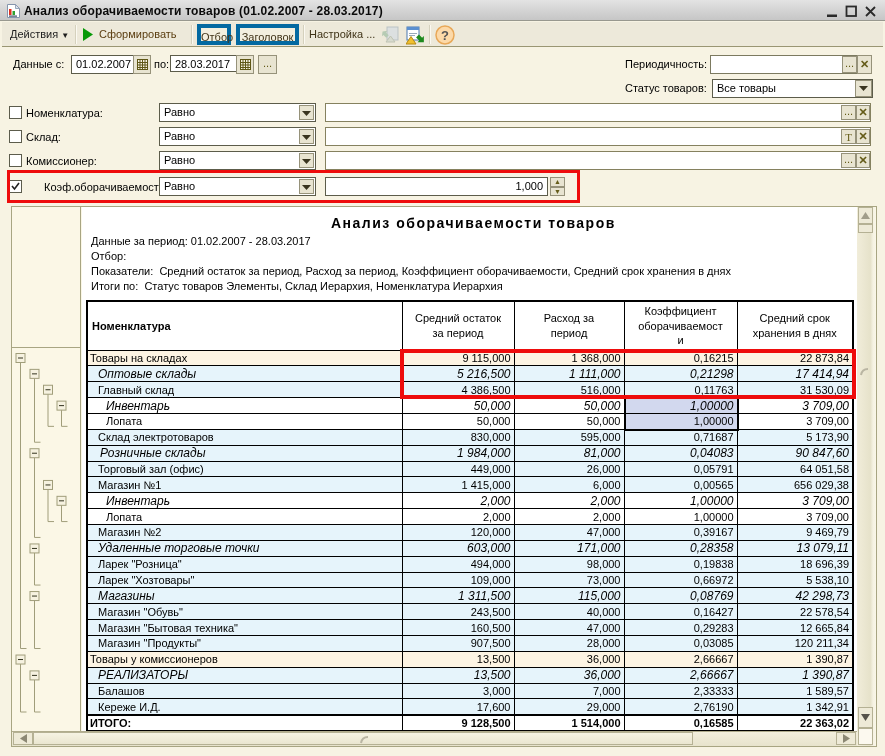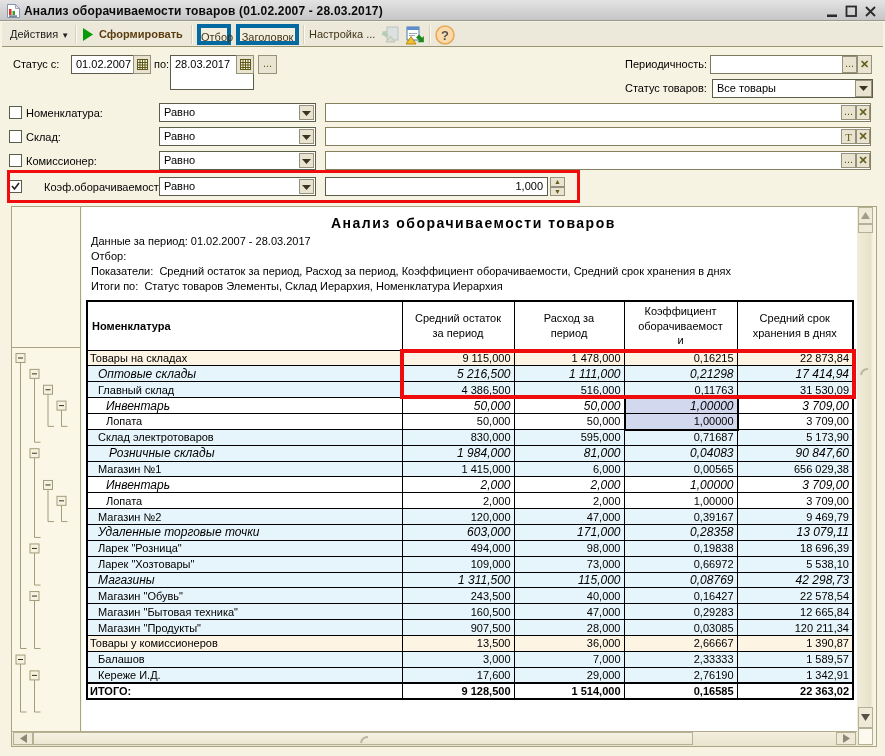--- a/index.html
+++ b/index.html
@@ -60,21 +60,21 @@
     <path d="M46 7 L55 16 M55 7 L46 16" stroke="#2a2a2a" stroke-width="1.8"></path>
   </svg>
 </div>
 
 <div id="toolbar">
   <div class="tbtn-txt" style="left:8px;">Действия <span style="font-size:8px;">▼</span></div>
   <div class="tsep" style="left:73px;"></div>
   <svg class="abs" style="left:80px; top:6px;" width="12" height="13">
       <polygon points="1,0 11,6.5 1,13" fill="#089a08"></polygon>
     </svg>
-  <div class="tbtn-txt" style="left:97px; font-weight:bold; color:#5a3d10;text-align:right;">Сформировать</div>
+  <div class="tbtn-txt" style="left:97px; font-weight:normal; color:#5a3d10;text-align:right;">Сформировать</div>
   <div class="tsep" style="left:189px;"></div>
   <div class="tbtn-box" style="left:195px; width:34px;">Отбор</div>
   <div class="tbtn-box" style="left:234px; width:63px;">Заголовок</div>
   <div class="tsep" style="left:301px;"></div>
   <div class="tbtn-txt" style="left:307px; color:#3f3317;">Настройка ...</div>
 
   <svg class="abs" style="left:380px; top:4px;" width="17" height="18" opacity="0.8">
     <rect x="5" y="1" width="11" height="13" fill="#d9dfe2" stroke="#adb9bf"></rect>
     <g transform="translate(5.5,10.5) rotate(225)">
         <polygon points="0,-1.8 4,-1.8 4,-4 7,0 4,4 4,1.8 0,1.8" fill="#a9c4ab"></polygon>
@@ -92,30 +92,30 @@
       </g>
     <polygon points="0,18 5,10.5 10,18" fill="#f0c030" stroke="#b88a10"></polygon>
   </svg>
   <div class="tsep" style="left:427px;"></div>
   <svg class="abs" style="left:433px; top:3px;" width="20" height="20">
     <circle cx="10" cy="10" r="9" fill="#fcd9a8" stroke="#e8a858" stroke-width="1.5"></circle>
     <text x="10" y="14.5" font-size="13px" font-weight="bold" text-anchor="middle" fill="#555">?</text>
   </svg>
 </div>
 
-<label class="lb" style="left:13px; top:58px;">Статус с:</label>
+<label class="lb" style="left:13px; top:58px;">Данные с:</label>
 <div class="inp" style="left:71px; top:55px; width:80px; height:19px;">
     <div class="txt">01.02.2007</div>
   </div>
 <div class="sqbtn" style="left:133px; top:55px; width:18px; height:19px;"><svg width="11" height="11" style="margin-top:3px;">
   <rect x="0.5" y="0.5" width="10" height="10" fill="#f6f2e2" stroke="#5f5716"></rect>
   <path d="M0.5 3.5 H10.5 M0.5 6 H10.5 M0.5 8.5 H10.5 M3 0.5 V10.5 M5.5 0.5 V10.5 M8 0.5 V10.5" stroke="#5f5716" stroke-width="1"></path>
     </svg></div>
 <label class="lb" style="left:154px; top:58px;">по:</label>
-<div class="inp" style="left:170px; top:55px; width:84px; height:35px;">
+<div class="inp" style="left:170px; top:55px; width:84px; height:17px;">
     <div class="txt">28.03.2017</div>
   </div>
 <div class="sqbtn" style="left:236px; top:55px; width:18px; height:19px;"><svg width="11" height="11" style="margin-top:3px;">
   <rect x="0.5" y="0.5" width="10" height="10" fill="#f6f2e2" stroke="#5f5716"></rect>
   <path d="M0.5 3.5 H10.5 M0.5 6 H10.5 M0.5 8.5 H10.5 M3 0.5 V10.5 M5.5 0.5 V10.5 M8 0.5 V10.5" stroke="#5f5716" stroke-width="1"></path>
     </svg></div>
 <div class="sqbtn" style="left:258px; top:55px; width:19px; height:19px; line-height:15px;">...</div>
 
 <label class="lb" style="left:625px; top:58px;">Периодичность:</label>
 <div class="inp" style="left:710px; top:55px; width:162px; height:19px; border-color:#7c7a60;"></div>
@@ -239,21 +239,21 @@
       <tr class="hdr">
         <td style="text-align:left; font-weight:bold; padding-left:4px;">Номенклатура</td>
         <td>Средний остаток<br>за период</td>
         <td>Расход за<br>период</td>
         <td>Коэффициент<br>оборачиваемост<br>и</td>
         <td>Средний срок хранения в днях</td>
       </tr>
       <tr>
             <td class=" cream" style="padding-left:2px;">Товары на складах</td>
             <td class="num cream">9 115,000</td>
-            <td class="num cream">1 478,000</td>
+            <td class="num cream">1 368,000</td>
             <td class="num cream">0,16215</td>
             <td class="num cream">22 873,84</td>
           </tr>
           <tr>
             <td class=" cyan it" style="padding-left:10px;">Оптовые склады</td>
             <td class="num cyan it">5 216,500</td>
             <td class="num cyan it">1 111,000</td>
             <td class="num cyan it">0,21298</td>
             <td class="num cyan it">17 414,94</td>
           </tr>
@@ -279,25 +279,32 @@
             <td class="num">3 709,00</td>
           </tr>
           <tr>
             <td class=" cyan" style="padding-left:10px;">Склад электротоваров</td>
             <td class="num cyan">830,000</td>
             <td class="num cyan">595,000</td>
             <td class="num cyan">0,71687</td>
             <td class="num cyan">5 173,90</td>
           </tr>
           <tr>
-            <td class=" cyan it" style="padding-left:21px;">Розничные склады</td>
+            <td class=" cyan it" style="padding-left:12px;">Розничные склады</td>
             <td class="num cyan it">1 984,000</td>
             <td class="num cyan it">81,000</td>
             <td class="num cyan it">0,04083</td>
             <td class="num cyan it">90 847,60</td>
+          </tr>
+          <tr>
+            <td class=" cyan" style="padding-left:10px;">Торговый зал (офис)</td>
+            <td class="num cyan">449,000</td>
+            <td class="num cyan">26,000</td>
+            <td class="num cyan">0,05791</td>
+            <td class="num cyan">64 051,58</td>
           </tr>
           <tr>
             <td class=" cyan" style="padding-left:10px;">Магазин №1</td>
             <td class="num cyan">1 415,000</td>
             <td class="num cyan">6,000</td>
             <td class="num cyan">0,00565</td>
             <td class="num cyan">656 029,38</td>
           </tr>
           <tr>
             <td class=" it" style="padding-left:18px;">Инвентарь</td>
@@ -368,20 +375,27 @@
             <td class="num cyan">28,000</td>
             <td class="num cyan">0,03085</td>
             <td class="num cyan">120 211,34</td>
           </tr>
           <tr>
             <td class=" cream" style="padding-left:2px;">Товары у комиссионеров</td>
             <td class="num cream">13,500</td>
             <td class="num cream">36,000</td>
             <td class="num cream">2,66667</td>
             <td class="num cream">1 390,87</td>
+          </tr>
+          <tr>
+            <td class=" cyan it" style="padding-left:10px;">РЕАЛИЗАТОРЫ</td>
+            <td class="num cyan it">13,500</td>
+            <td class="num cyan it">36,000</td>
+            <td class="num cyan it">2,66667</td>
+            <td class="num cyan it">1 390,87</td>
           </tr>
           <tr>
             <td class=" cyan" style="padding-left:10px;">Балашов</td>
             <td class="num cyan">3,000</td>
             <td class="num cyan">7,000</td>
             <td class="num cyan">2,33333</td>
             <td class="num cyan">1 589,57</td>
           </tr>
           <tr>
             <td class=" cyan" style="padding-left:10px;">Кереже И.Д.</td>

